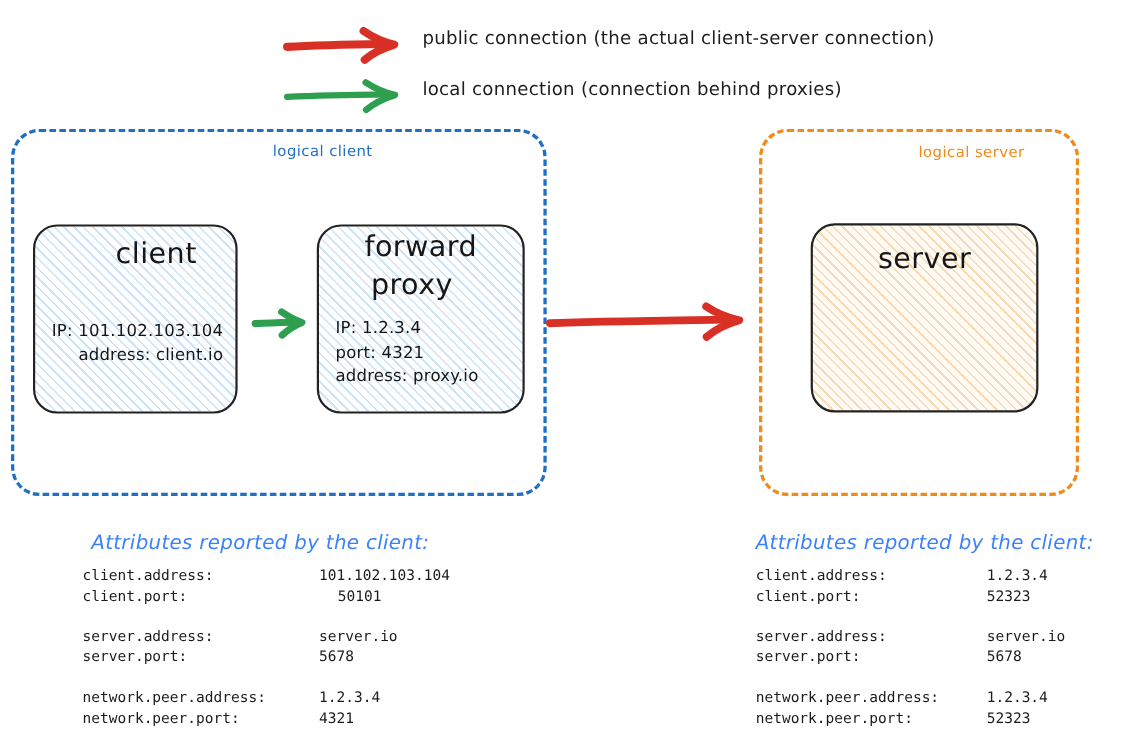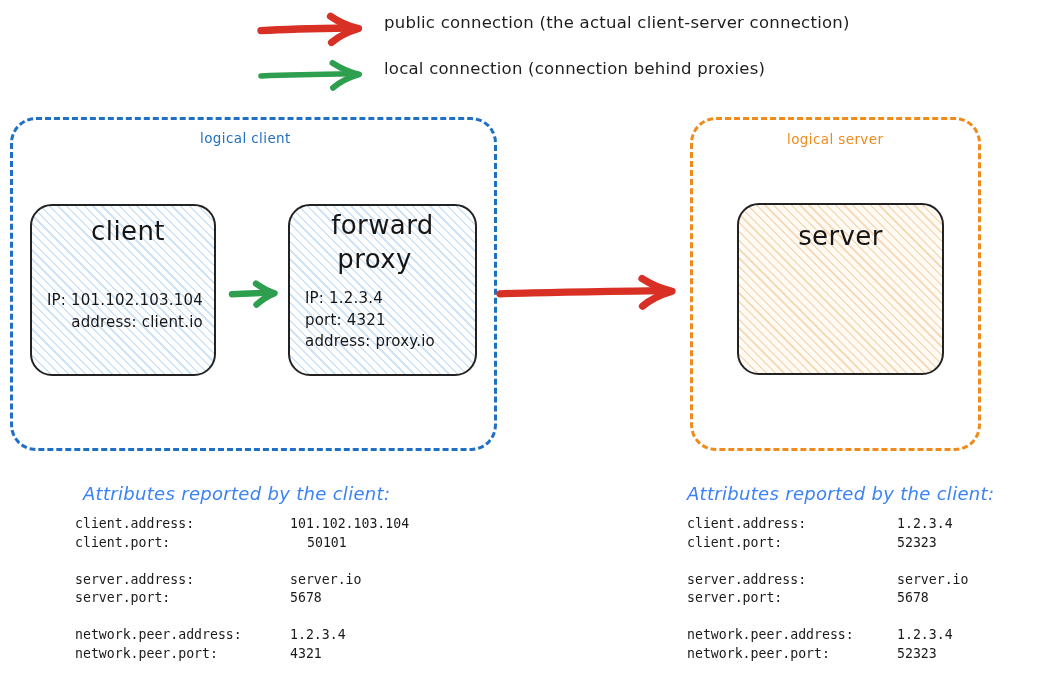--- a/index.html
+++ b/index.html
@@ -43,20 +43,21 @@
     position: absolute;
     box-sizing: border-box;
     border-radius: 26px;
     background: transparent;
   }
   .group-label {
     position: absolute;
     font-size: 13.5px;
     white-space: nowrap;
     letter-spacing: .4px;
+    margin-left: 48px;
   }
   .group-client { border: 3px dashed #1f6fc4; }
   .group-server { border: 3px dashed #ef8b1b; }
   .label-client { color: #1f6fc4; }
   .label-server { color: #ef8b1b; }
 
   
   .node {
     position: absolute;
     box-sizing: border-box;
@@ -116,21 +117,21 @@
   .attr-val { position: absolute; top: 0; }
   .attr-gap { height: 18.5px; }
 
   svg { display: block; overflow: visible; }
 </style>
 </head>
 <body>
 
 <div class="canvas">
 
-  <div class="abs" style="left:0;top:0;width:828px;height:100px;">
+  <div class="abs" style="left:0;top:12px;width:828px;height:100px;">
 
     <div class="abs" style="left:258px;top:12px;">
       <svg width="112" height="34" viewBox="0 0 112 34">
         <path d="M3,18.6 C26,17.2 62,16.4 92,16.0" stroke="#d93025" stroke-width="7.4" fill="none" stroke-linecap="round"></path>
         <path d="M72.5,4.2 C80,9.4 90,14.2 100.5,16.6 C90.5,19.6 80.5,24.6 73.5,30.4" stroke="#d93025" stroke-width="7.2" fill="none" stroke-linecap="round" stroke-linejoin="round"></path>
       </svg>
     </div>
     <div class="legend-label hand" style="left:384px;top:13px;">public connection (the actual client-server connection)</div>
 
     <div class="abs" style="left:258px;top:58px;">
@@ -140,21 +141,21 @@
       </svg>
     </div>
     <div class="legend-label hand" style="left:384px;top:59px;">local connection (connection behind proxies)</div>
   </div>
 
   <div class="group group-client" style="left:10px;top:117px;width:487px;height:334px;"></div>
   <div class="group-label label-client hand" style="left:200px;top:130px;">logical client</div>
 
   <div class="node node-blue" style="left:30px;top:204px;width:186px;height:172px;">
   </div>
-  <div class="node-title hand" style="left:16px;top:214px;width:224px;">client</div>
+  <div class="node-title hand" style="left:30px;top:214px;width:224px;">client</div>
   <div class="node-lines hand" style="left:47px;top:290px;text-align:right;">
     <div>IP: 101.102.103.104</div>
     <div>address: client.io</div>
   </div>
 
   <div class="abs" style="left:228px;top:278px;">
     <svg width="60" height="32" viewBox="0 0 60 32">
       <path d="M4,16.2 C14,15.6 26,15.2 38,14.9" stroke="#2e9e4f" stroke-width="6.4" fill="none" stroke-linecap="round"></path>
       <path d="M28,5.6 C33.5,9.4 40,13.2 46.5,15.2 C40,17.8 33.5,22.2 28.5,26.6" stroke="#2e9e4f" stroke-width="6.4" fill="none" stroke-linecap="round" stroke-linejoin="round"></path>
     </svg>

